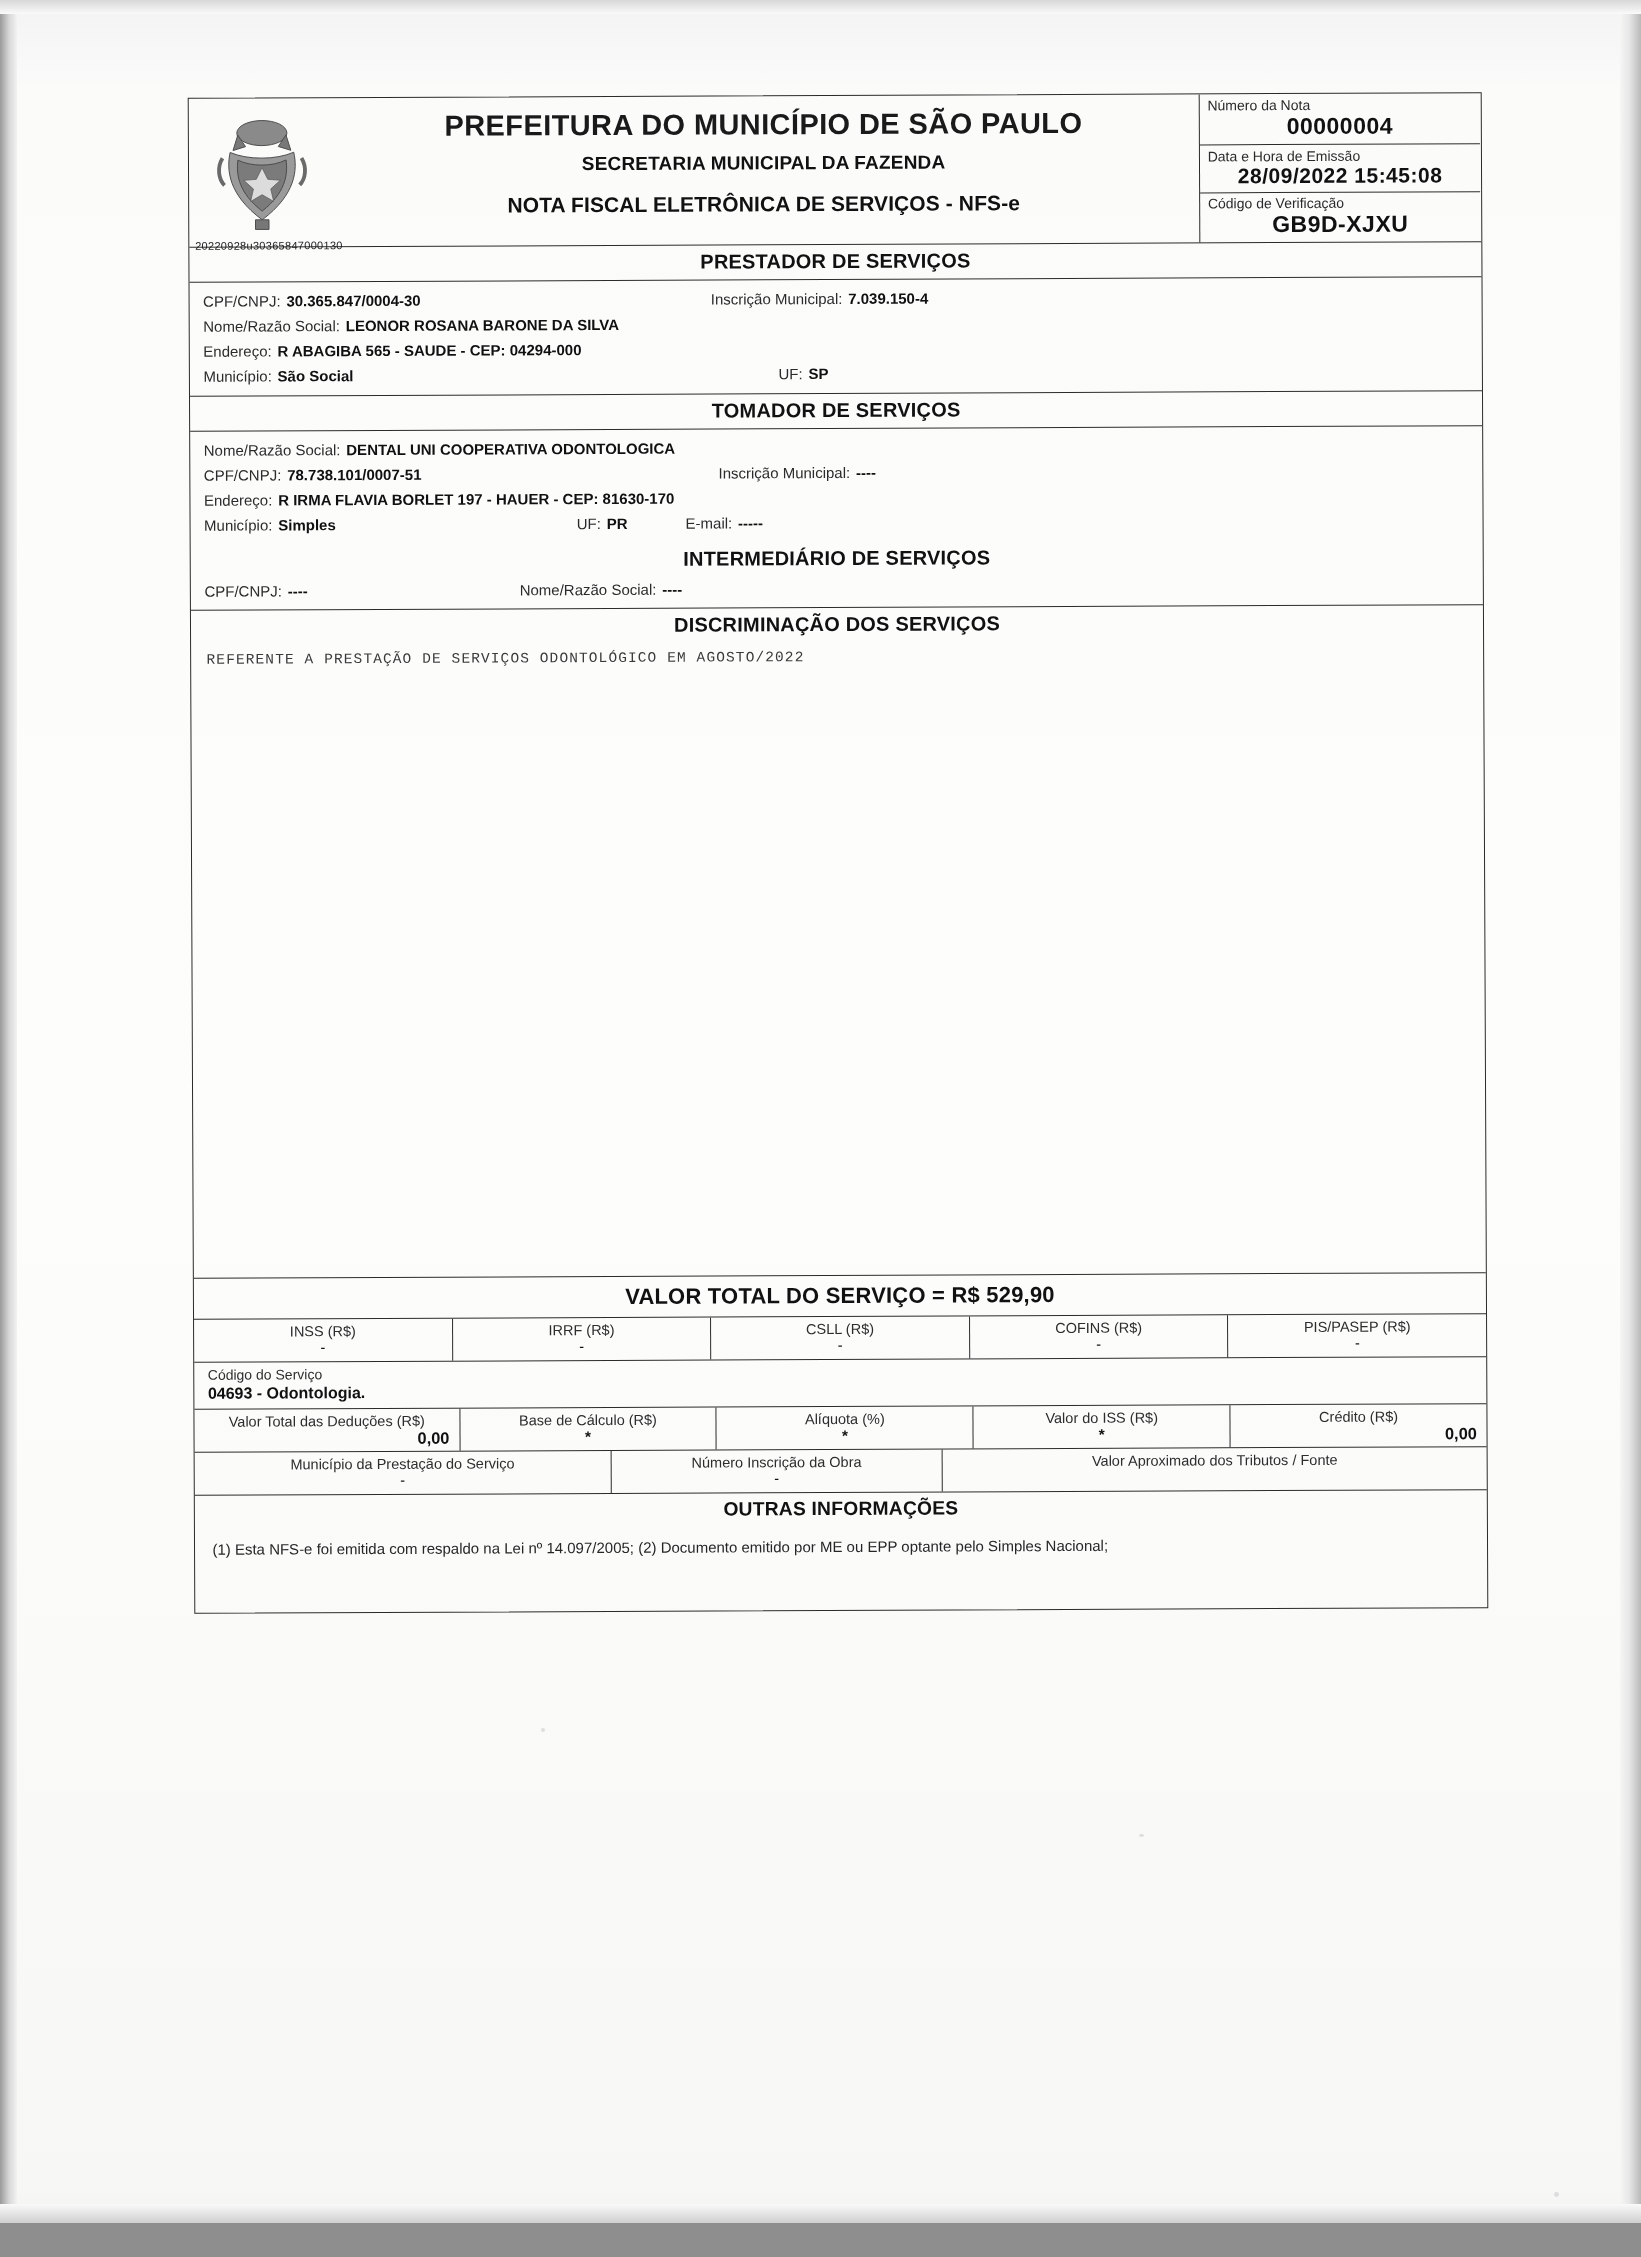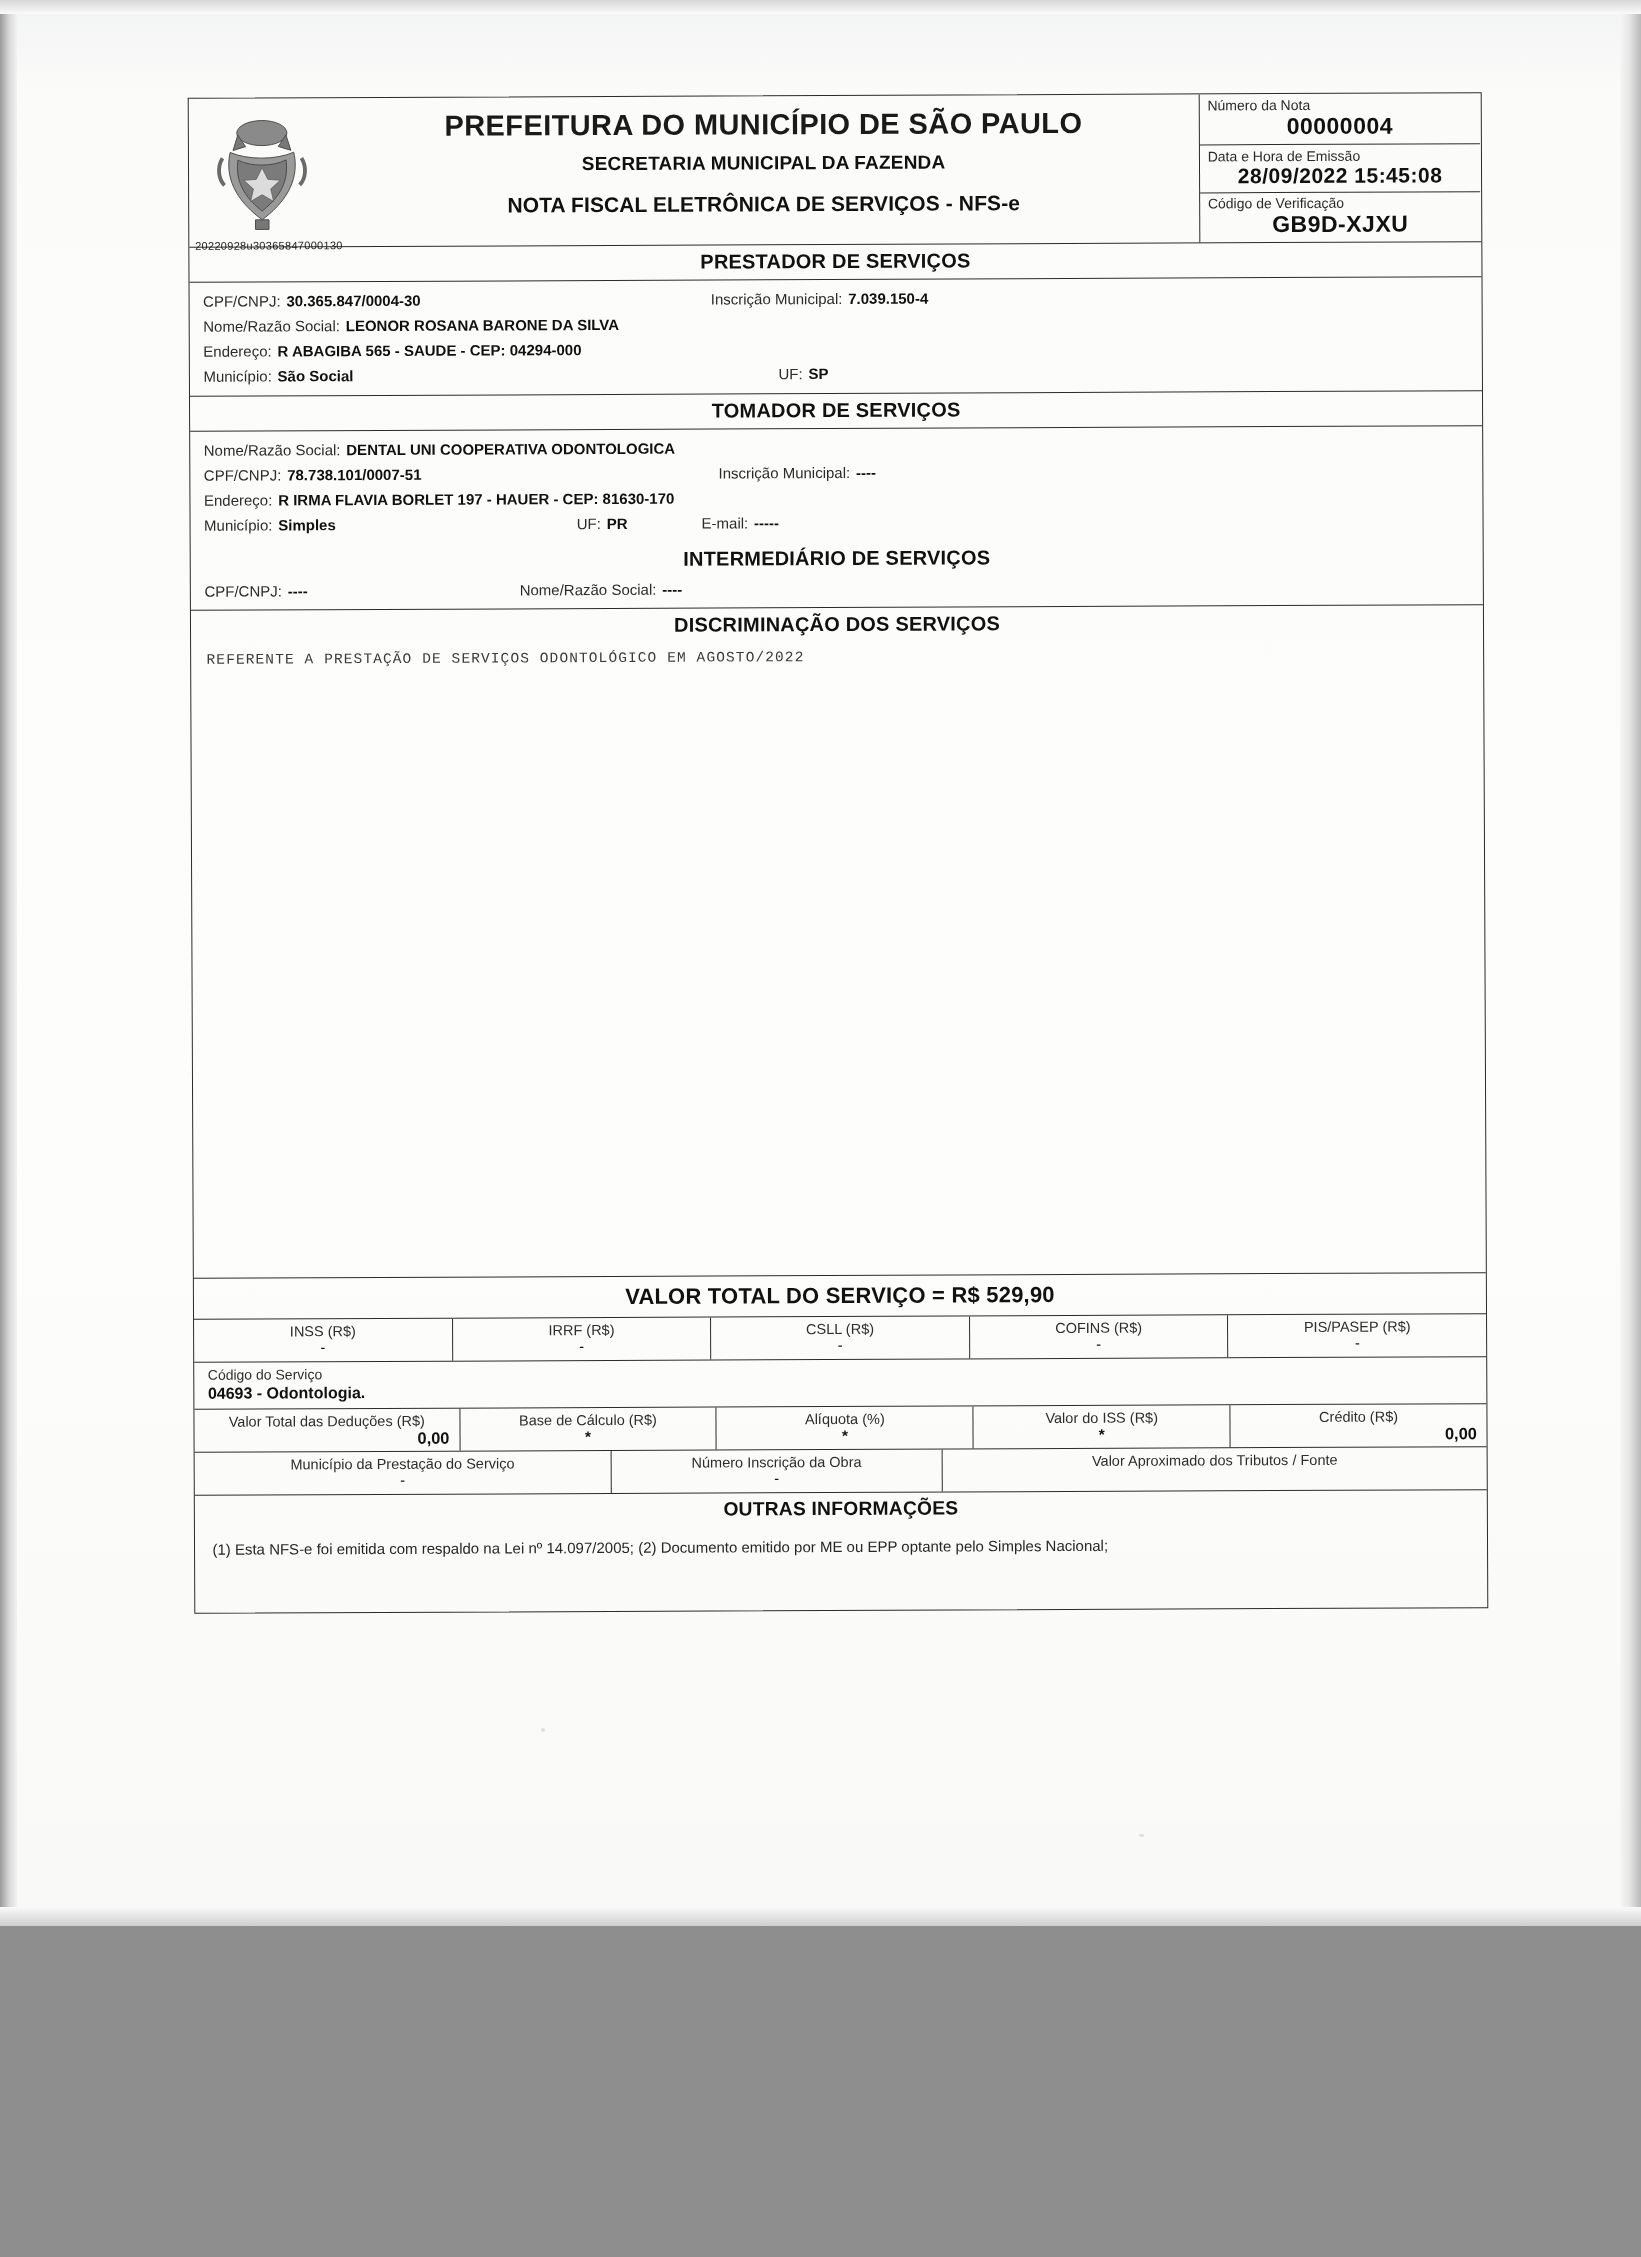--- a/index.html
+++ b/index.html
@@ -8,21 +8,21 @@
     background: #8e8e8e;
   }
   body {
     width: 1641px;
     height: 2257px;
     font-family: "Liberation Sans", sans-serif;
   }
   .page {
     position: relative;
     width: 1641px;
-    height: 1926px;
+    height: 2223px;
     background: #ffffff;
     overflow: hidden;
   }
   
   .paper {
     position: absolute;
     left: 0; top: 0;
     width: 1641px;
     height: 2257px;
     background: linear-gradient(180deg,#f2f3f3 0%, #fbfbfa 4%, #fdfdfc 50%, #f7f7f6 97%, #eeeeee 100%);
@@ -276,21 +276,21 @@
       </div>
       <div class="line">
         <span class="lbl">Endereço:</span>
         <span class="val">R IRMA FLAVIA BORLET 197 - HAUER - CEP: 81630-170</span>
       </div>
       <div class="line">
         <span class="lbl">Município:</span>
         <span class="val">Simples</span>
         <span class="lbl" style="margin-left:241px;">UF:</span>
         <span class="val">PR</span>
-        <span class="lbl" style="margin-left:74px;">E-mail:</span>
+        <span class="lbl" style="margin-left:58px;">E-mail:</span>
         <span class="val">-----</span>
       </div>
     </div>
 
     <div class="banner">INTERMEDIÁRIO DE SERVIÇOS</div>
     <div class="block bb" style="padding-top:0;padding-bottom:5.8px;">
       <div class="line">
         <span class="lbl">CPF/CNPJ:</span>
         <span class="val">----</span>
         <span class="lbl" style="margin-left:212px;">Nome/Razão Social:</span>

